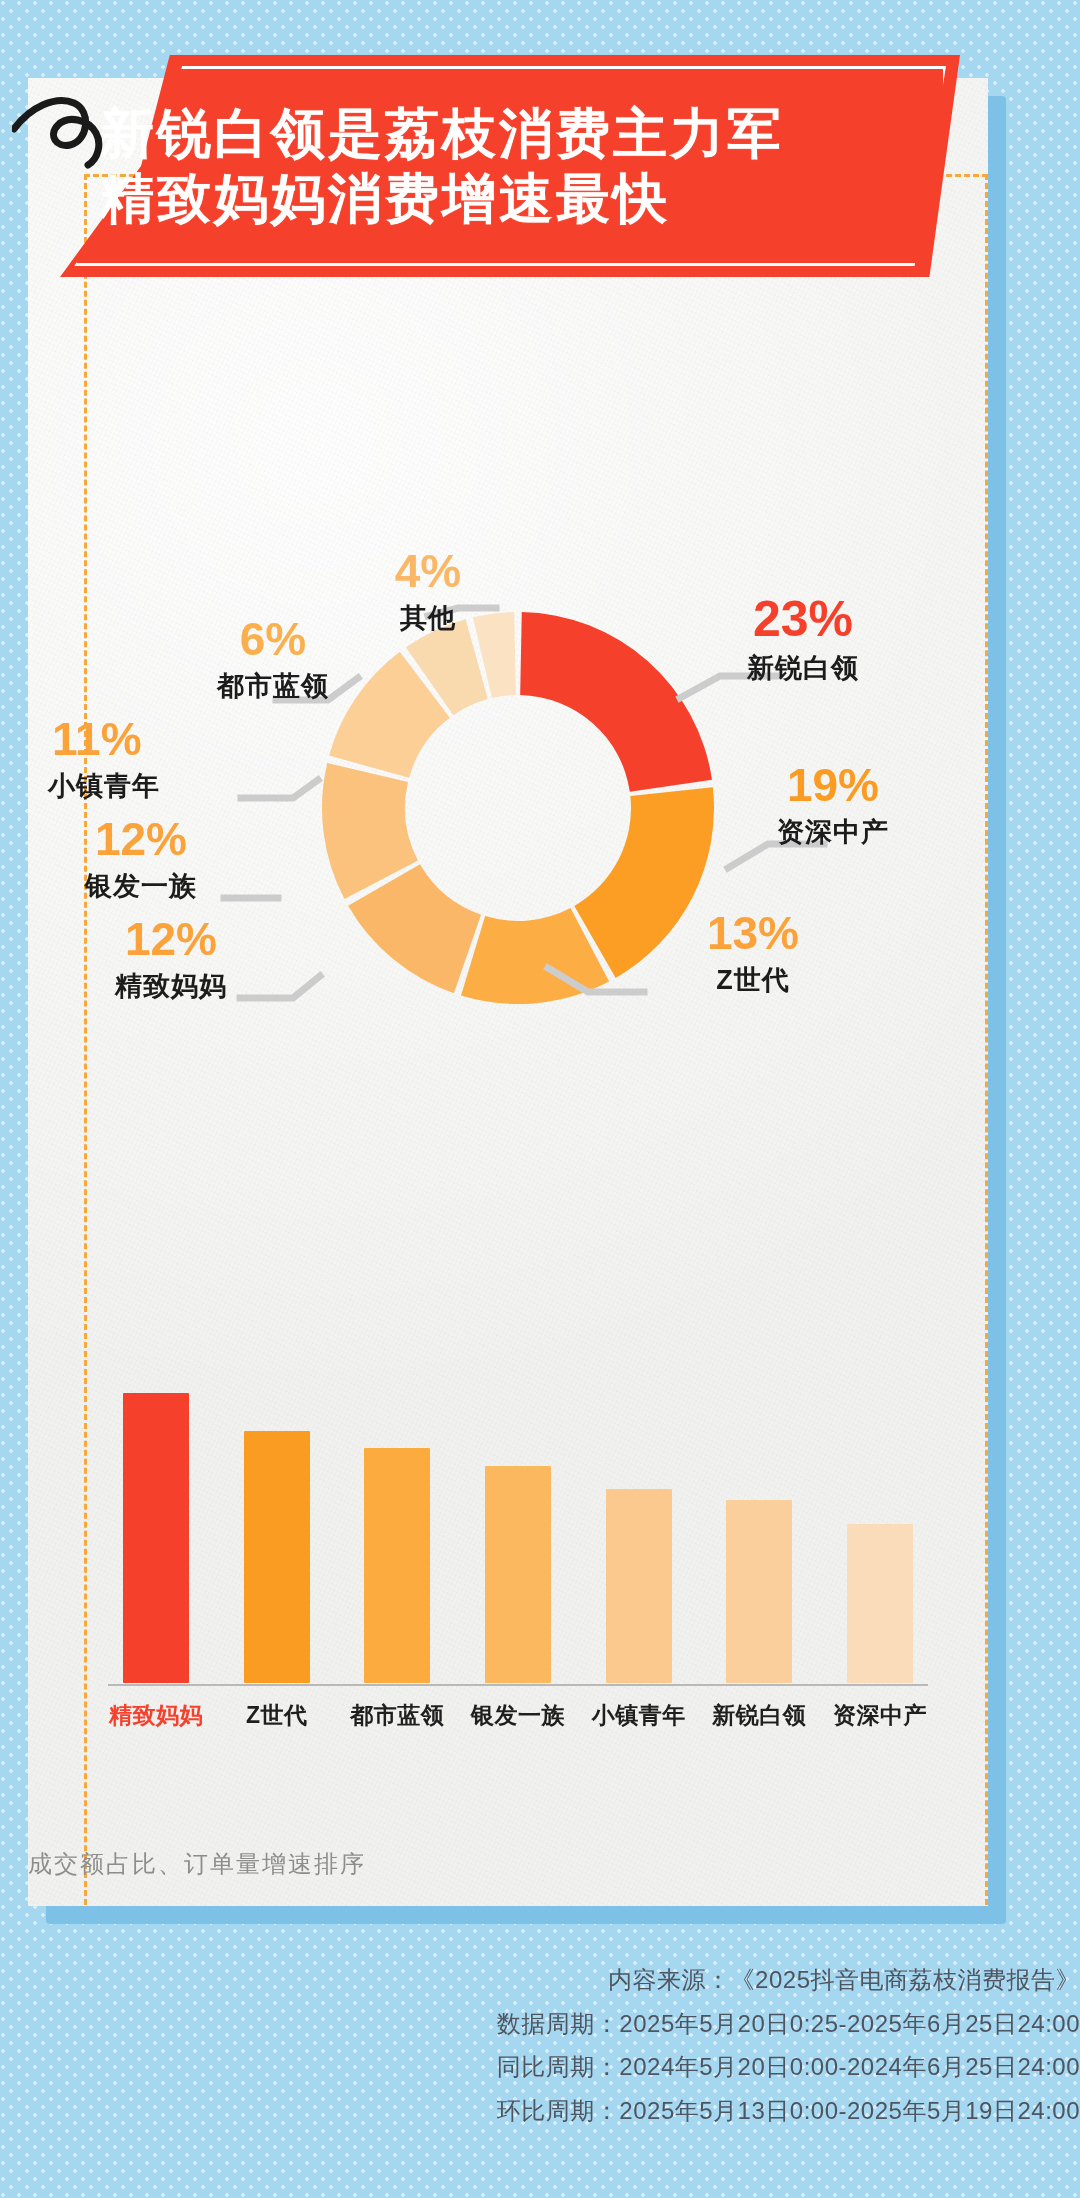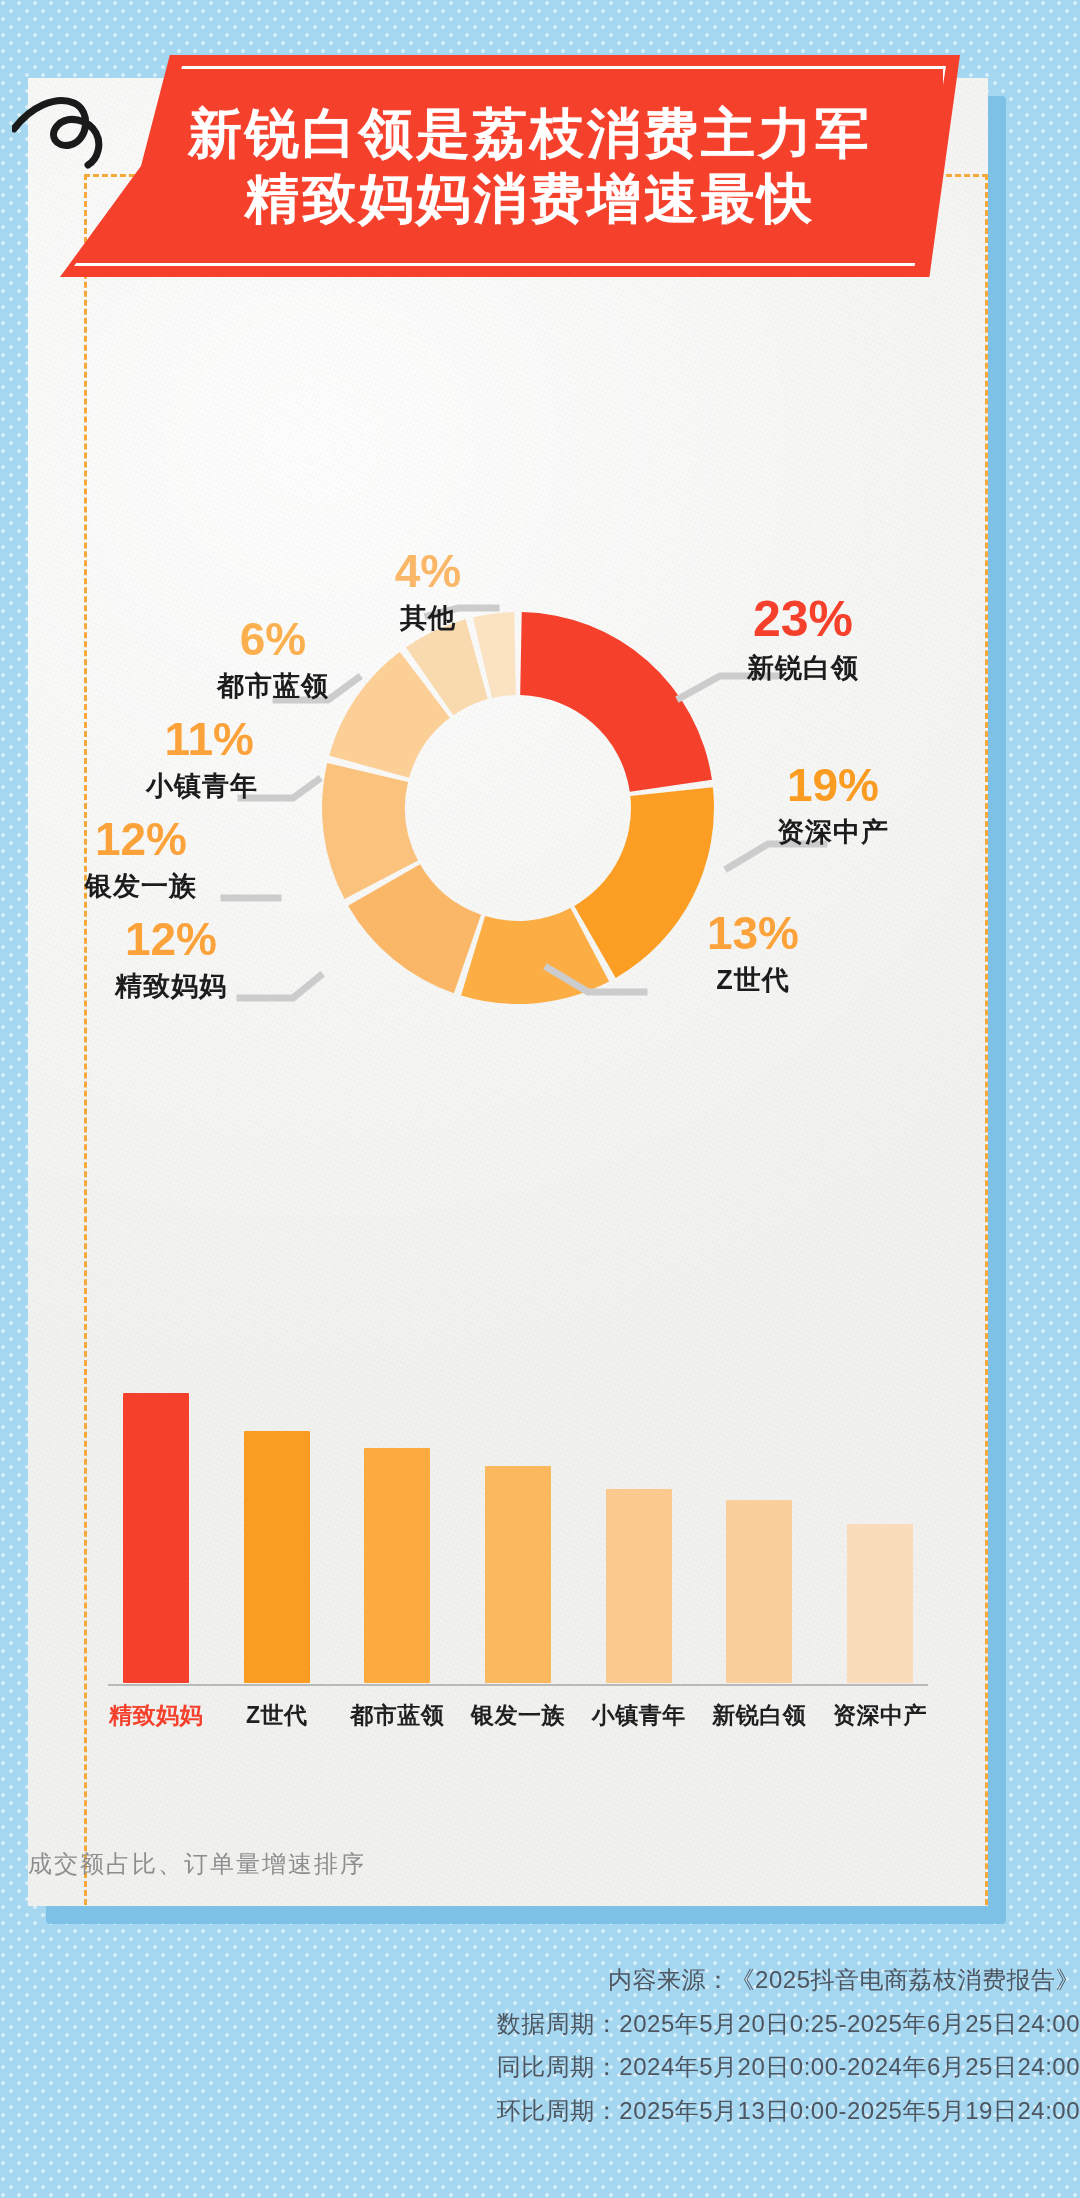--- a/index.html
+++ b/index.html
@@ -55,21 +55,21 @@
   }
   #banner-inner {
     position: absolute; left: 14px; top: 11px; right: 14px; bottom: 11px;
     border: 3px solid #ffffff;
     clip-path: polygon(12.4% 0%, 100% 0%, 96.4% 100%, 0% 100%, 9.0% 50%);
     background: transparent;
   }
   #banner-text {
     position: absolute; inset: 0;
     display: flex; flex-direction: column;
-    align-items: center; justify-content: center;
+    align-items: flex-start; justify-content: center;
     gap: 8px;
     padding-left: 40px;
   }
   .banner-line {
     color: #fff;
     font-size: 54px;
     font-weight: 700;
     letter-spacing: 3px;
     line-height: 1.06;
     white-space: nowrap;
@@ -188,21 +188,21 @@
     <div class="lbl left" style="left:310px; top:-20px; text-align:center; width:180px;">
       <span class="pct" style="color:#fbb768;"><span>4%</span></span>
       <span class="name">其他</span>
     </div>
 
     <div class="lbl left" style="left:140px; top:48px; width:210px; text-align:center;">
       <span class="pct" style="color:#fbb04f;"><span>6%</span></span>
       <span class="name">都市蓝领</span>
     </div>
 
-    <div class="lbl left" style="left:20px; top:148px; width:210px; text-align:right;">
+    <div class="lbl left" style="left:20px; top:148px; width:210px; text-align:left;">
       <span class="pct" style="color:#fba33a;"><span>11%</span></span>
       <span class="name">小镇青年</span>
     </div>
 
     <div class="lbl left" style="left:8px; top:248px; width:210px; text-align:center;">
       <span class="pct" style="color:#fba33a;"><span>12%</span></span>
       <span class="name">银发一族</span>
     </div>
 
     <div class="lbl left" style="left:38px; top:348px; width:210px; text-align:center;">

